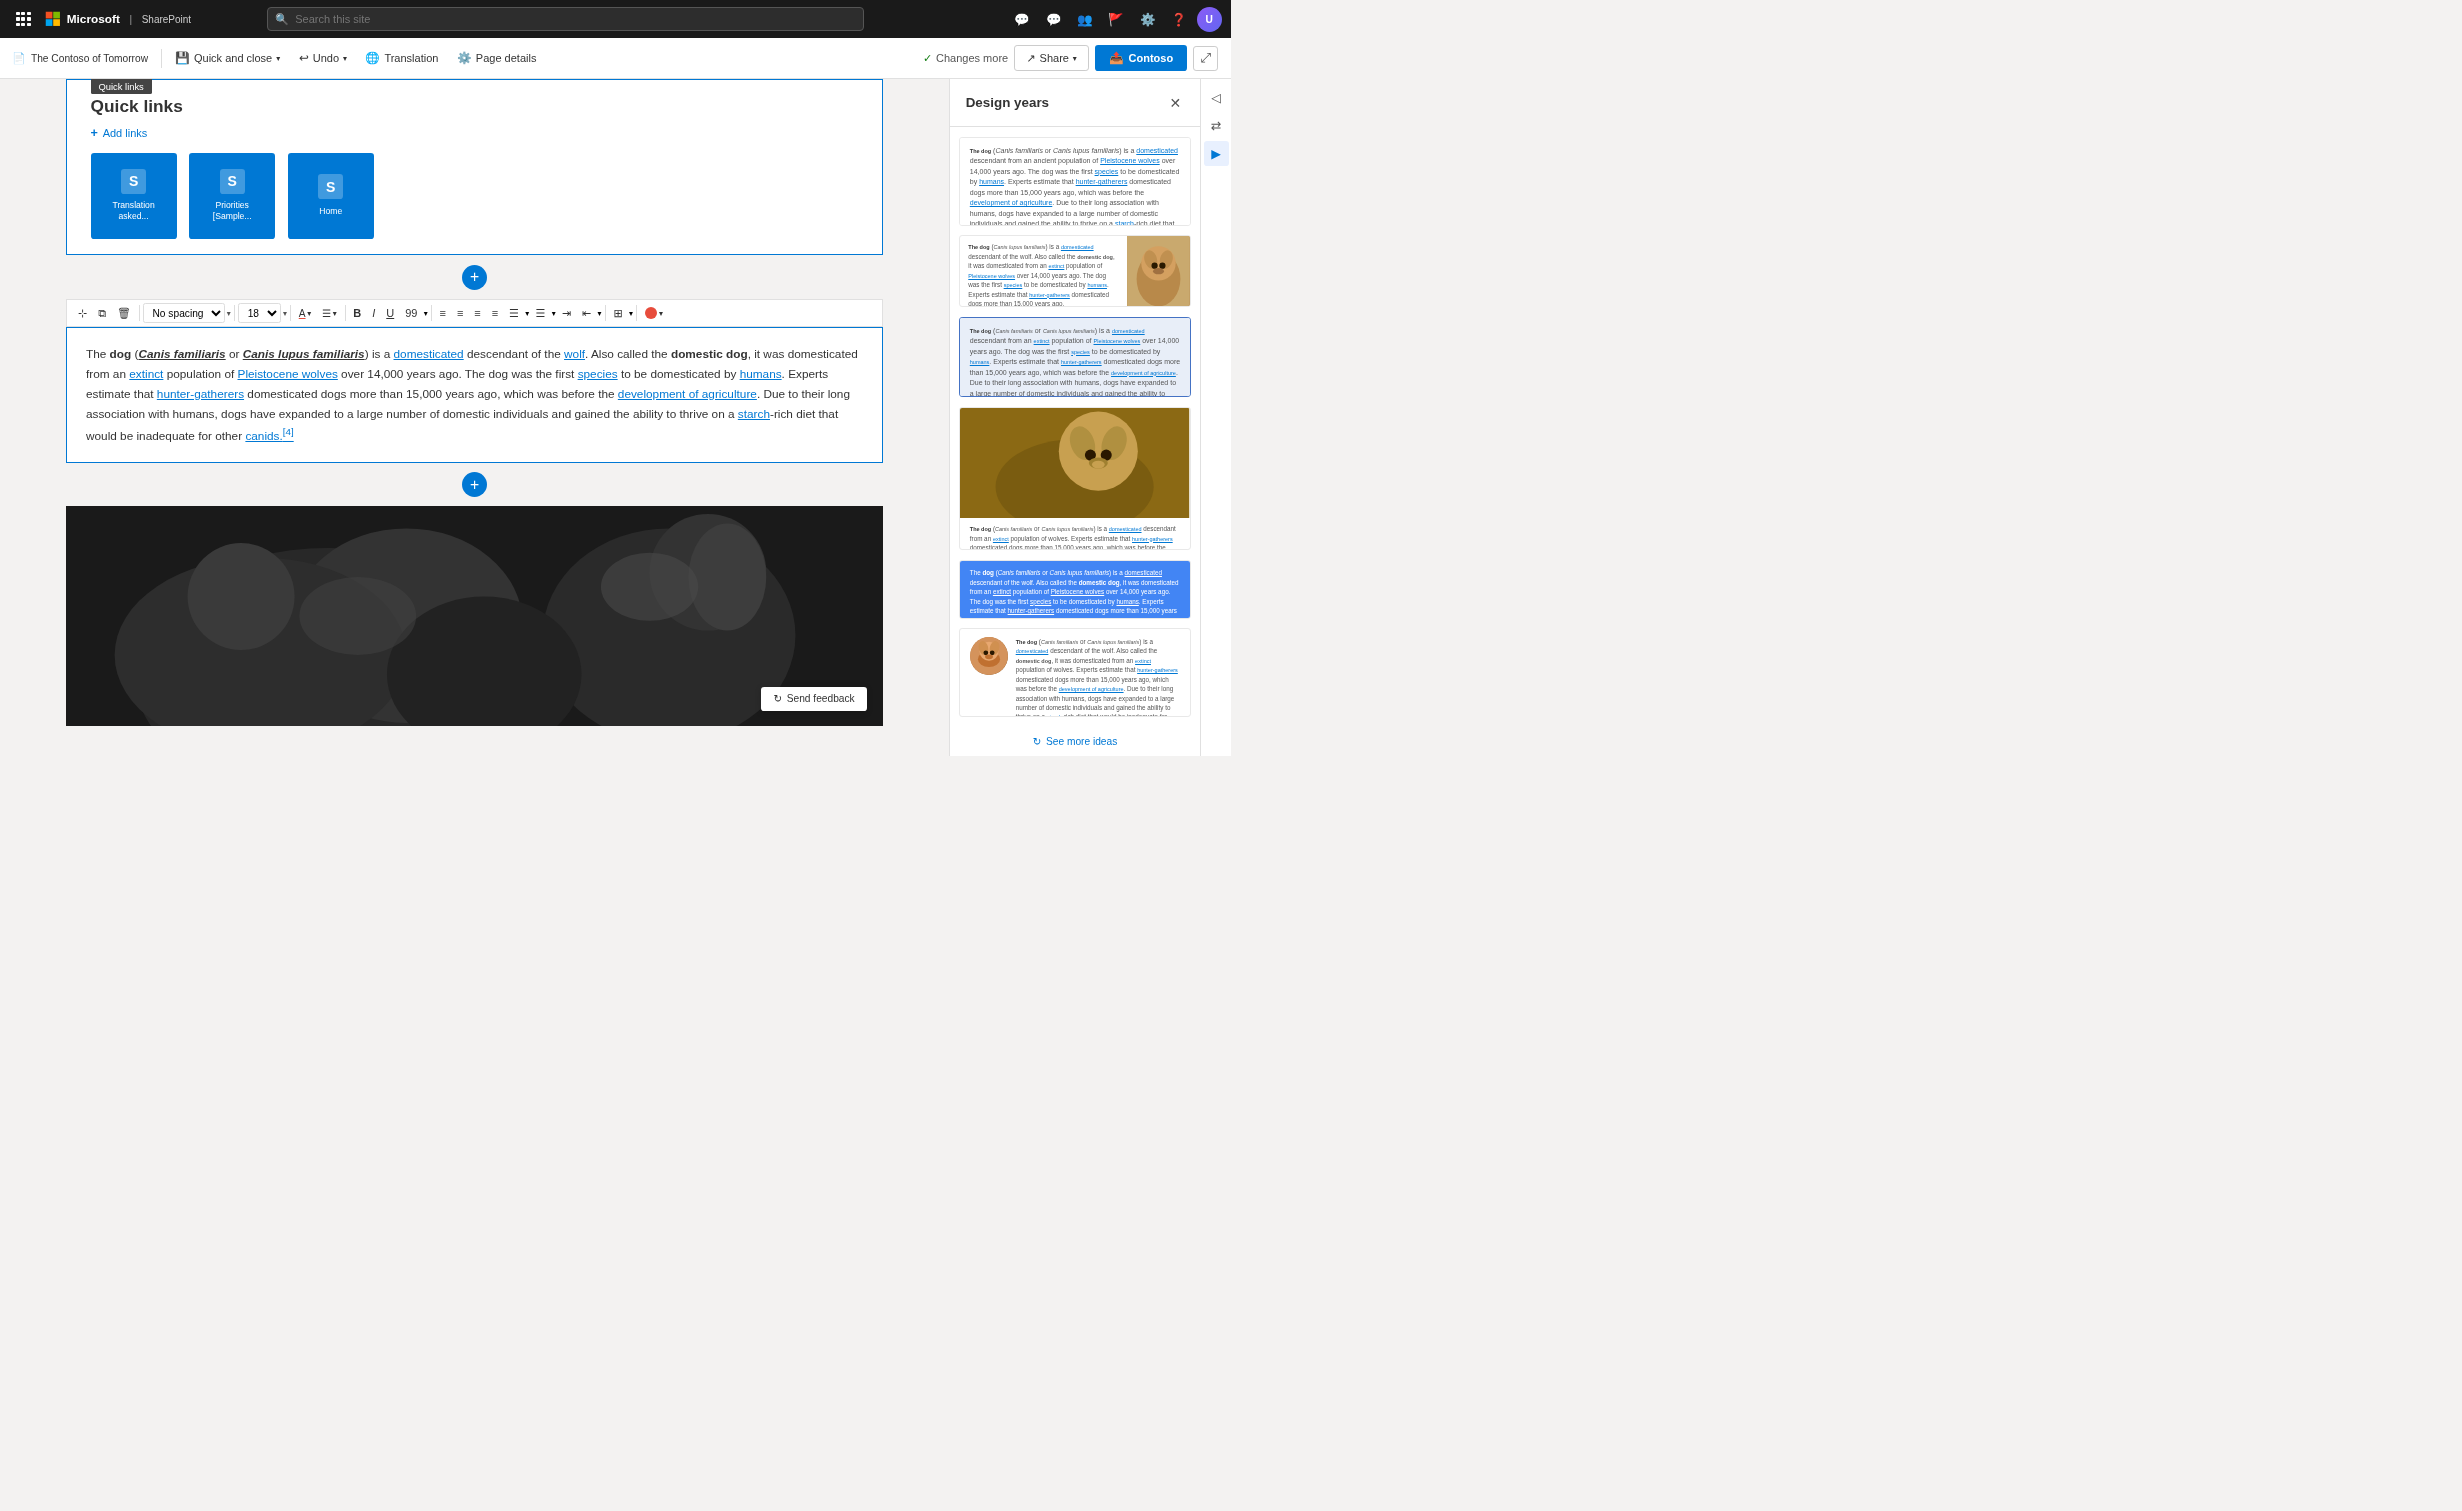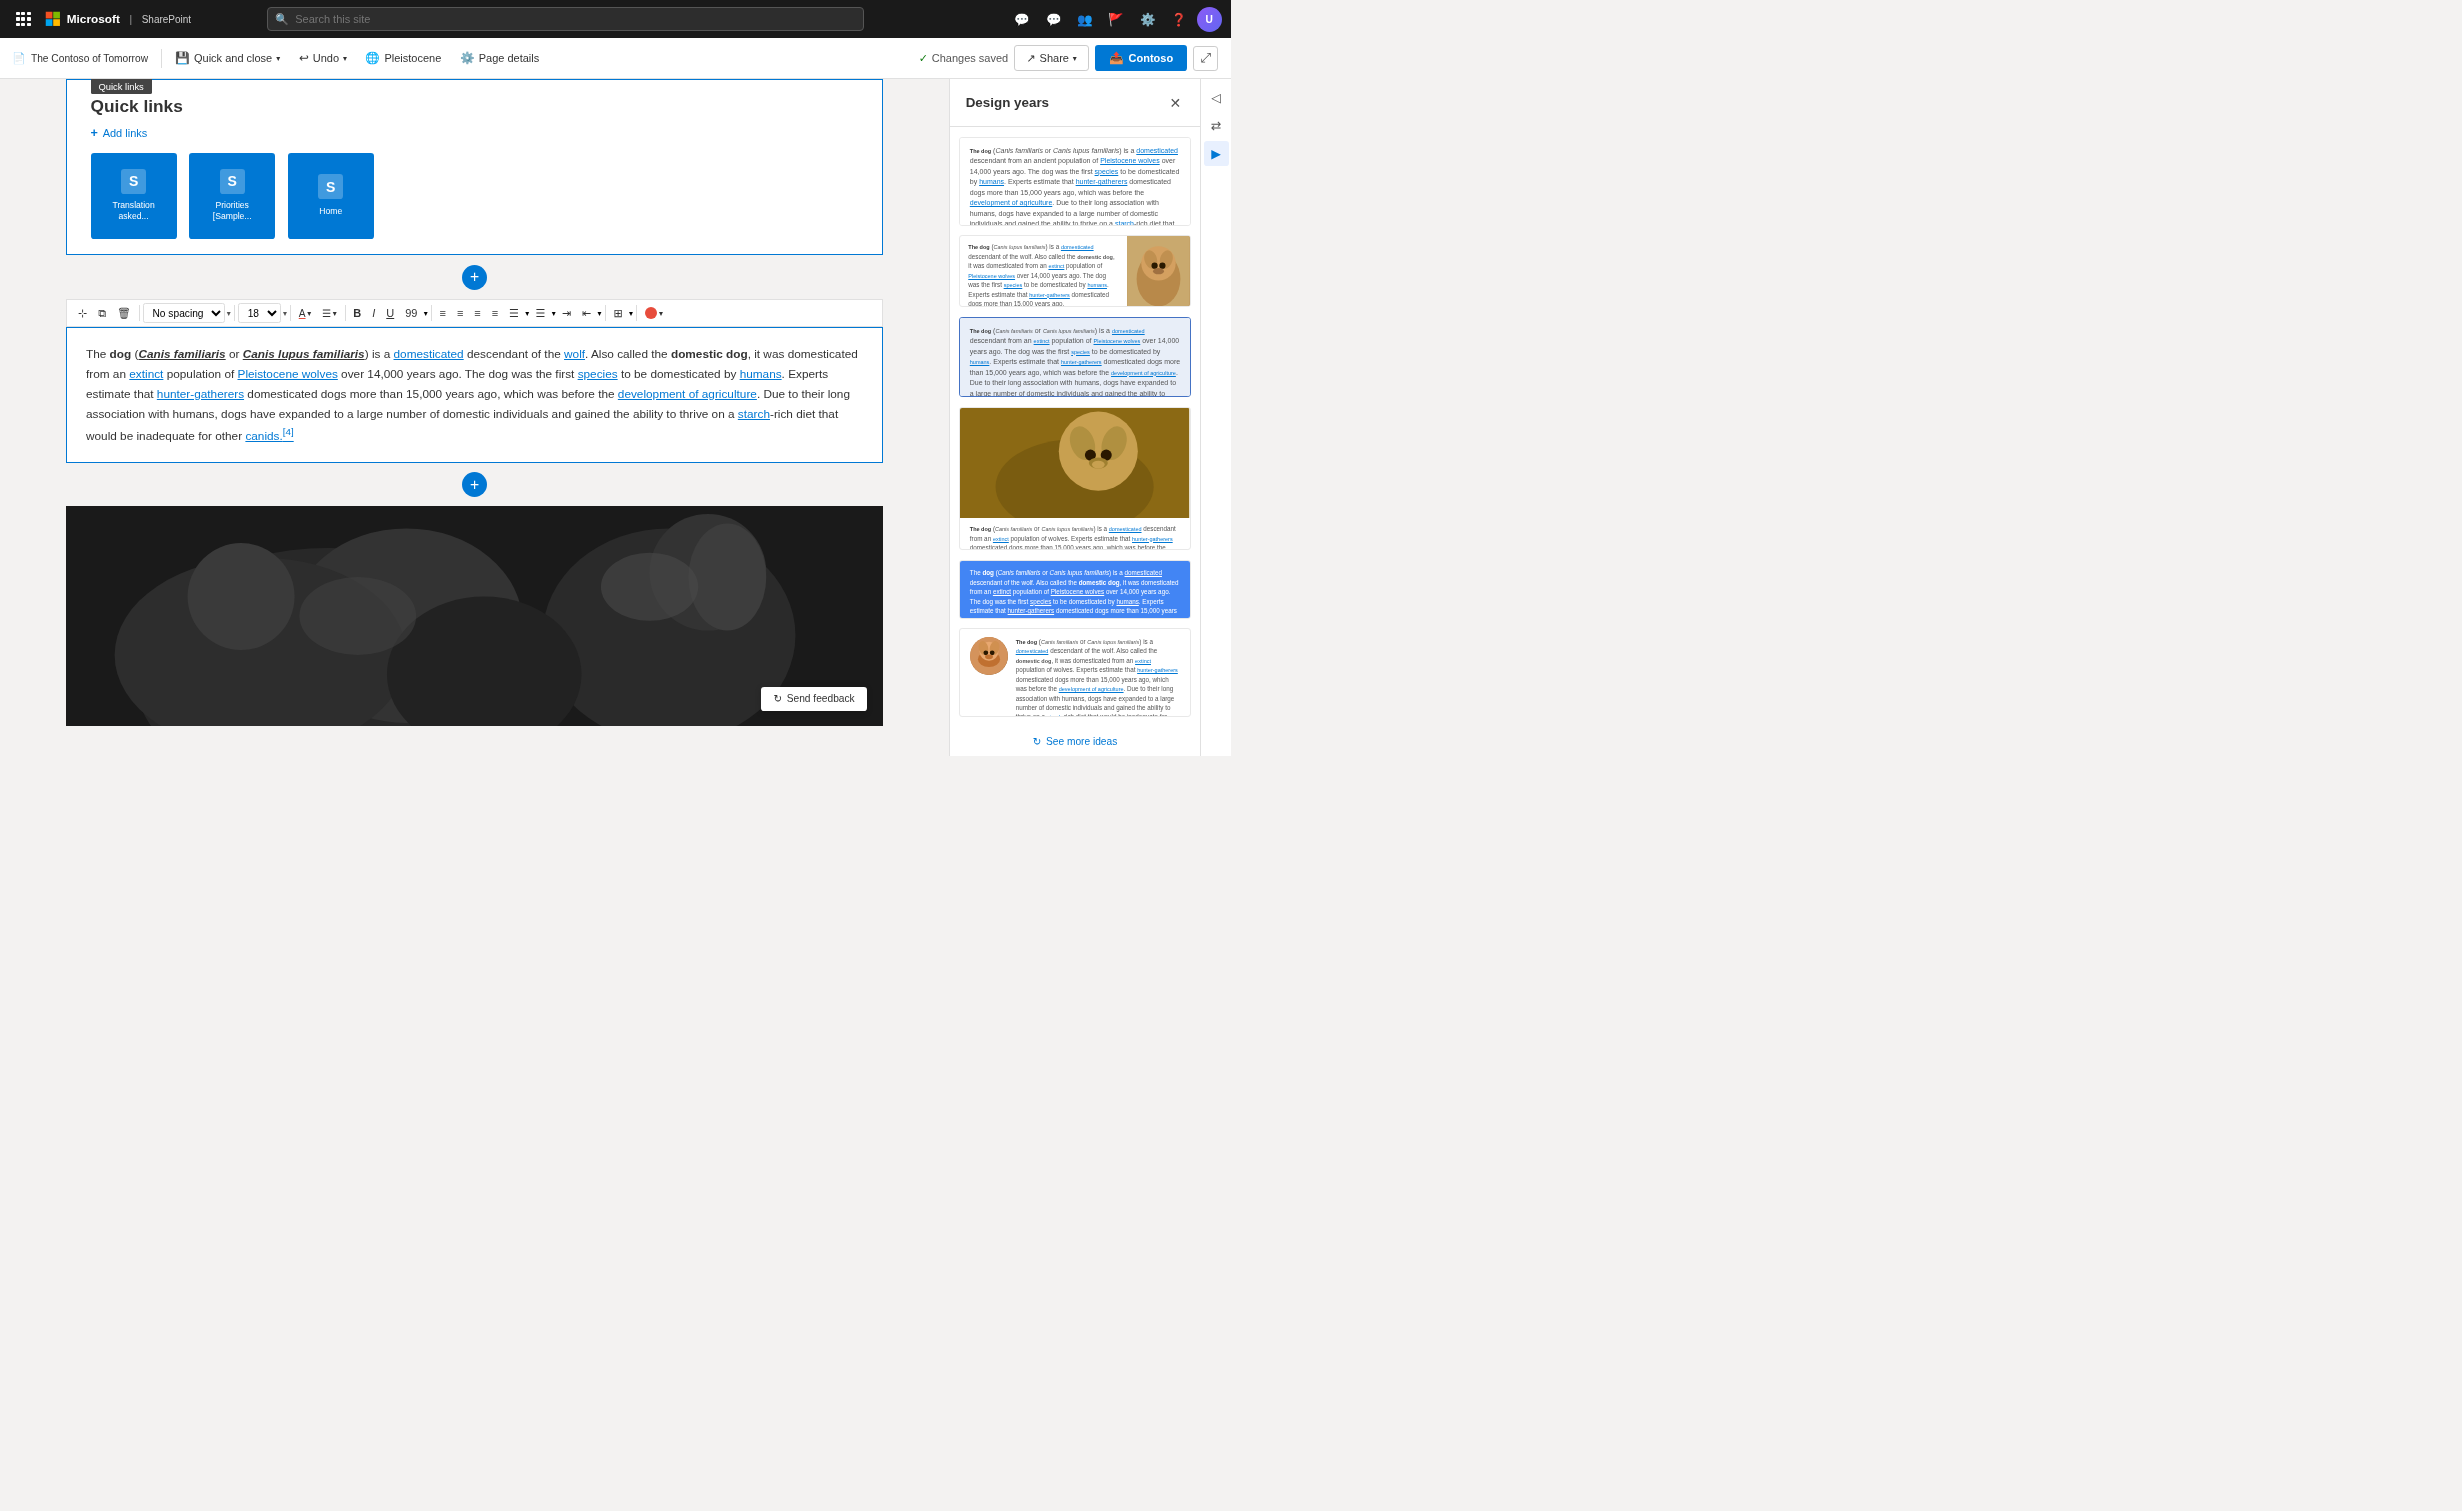--- a/index.html
+++ b/index.html
@@ -578,31 +578,31 @@
     <span>Quick and close</span>
     <span style="font-size:7.9px;">▾</span>
   </button>
   <button class="toolbar-item">
     <span style="font-size:11.8px;">↩</span>
     <span>Undo</span>
     <span style="font-size:7.9px;">▾</span>
   </button>
   <button class="toolbar-item">
     <span style="font-size:11.8px;">🌐</span>
-    <span>Pleistocene</span>
+    <span>Translation</span>
   </button>
   <button class="toolbar-item">
     <span style="font-size:11.8px;">⚙️</span>
     <span>Page details</span>
   </button>
 
   <div class="toolbar-right">
     <div class="changes-saved">
       <span class="check">✓</span>
-      <span>Changes saved</span>
+      <span>Changes more</span>
     </div>
     <button class="share-btn">
       <span>↗</span>
       <span>Share</span>
       <span style="font-size:7.9px;">▾</span>
     </button>
     <button class="publish-btn">
       <span style="font-size:11.8px;">📤</span>
       <span>Contoso</span>
     </button>

